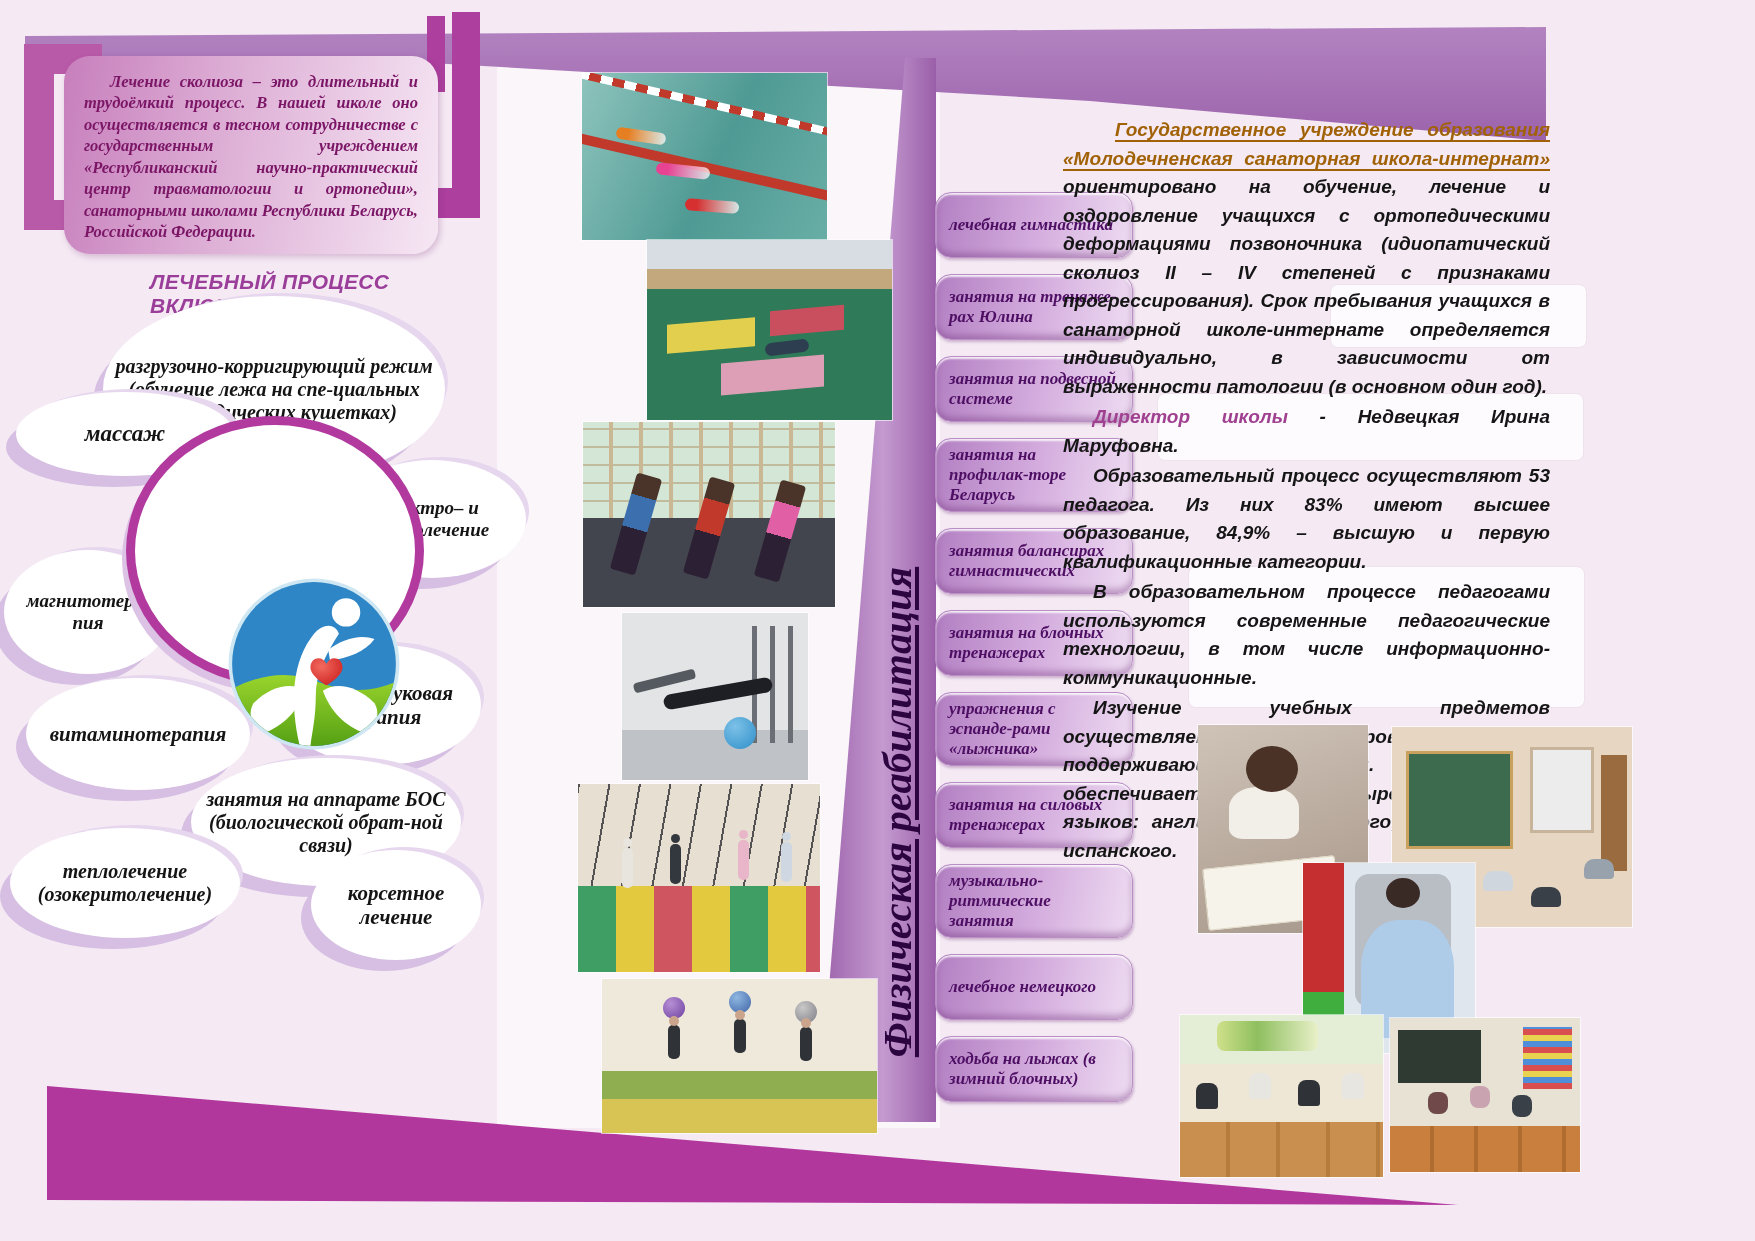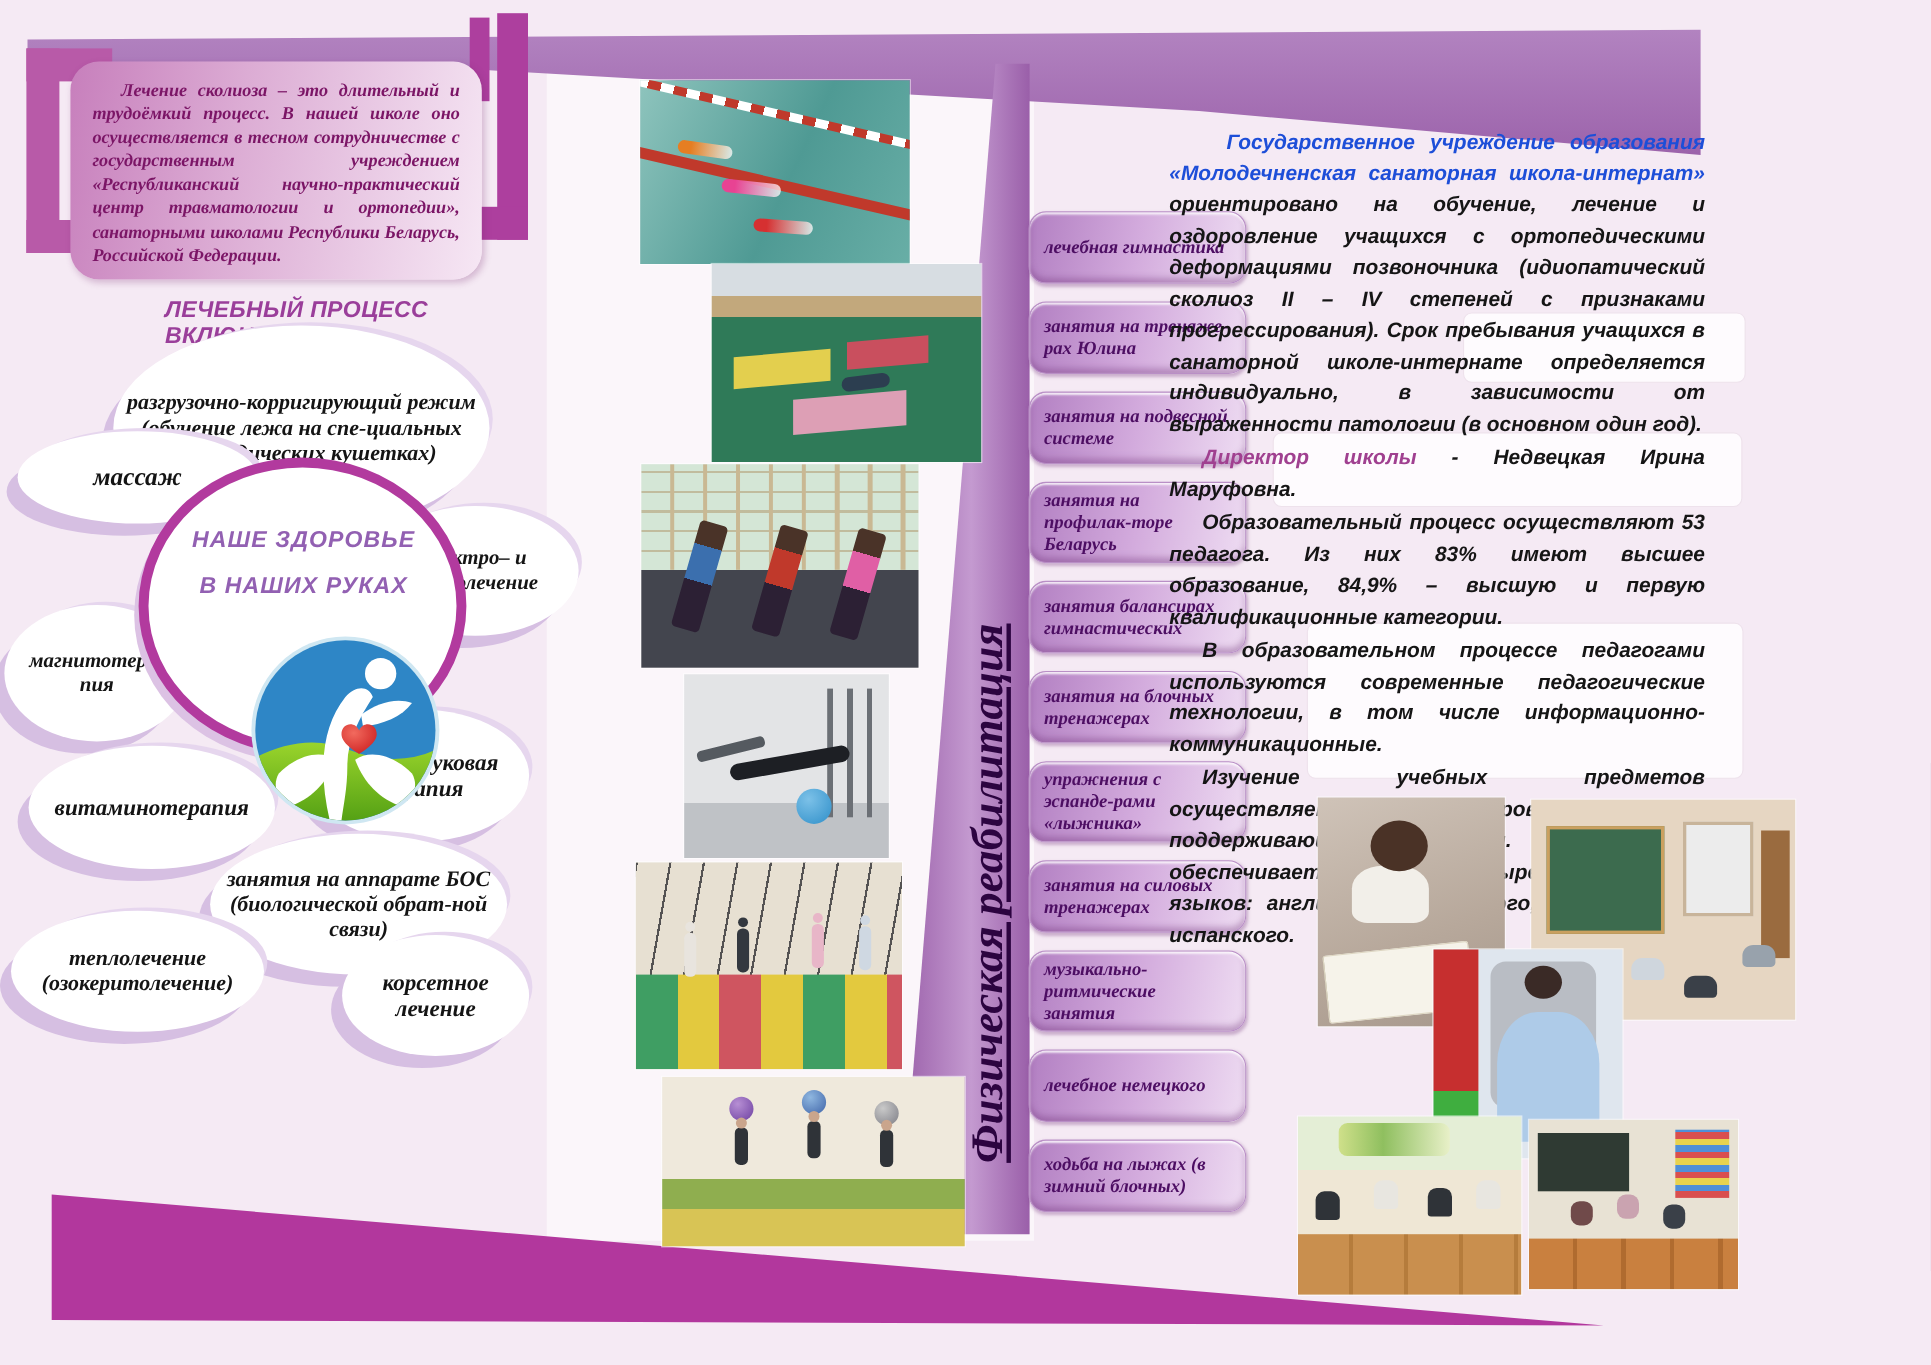--- a/index.html
+++ b/index.html
@@ -132,21 +132,21 @@
   .whitebox{background:#fefbfe;border:1px solid #eee2ec;border-radius:8px;}
   .wb1{left:1330px;top:284px;width:255px;height:62px;}
   .wb2{left:1157px;top:393px;width:425px;height:66px;}
   .wb3{left:1188px;top:566px;width:395px;height:140px;}
   .school-text{left:1063px;top:116px;width:487px;
     font-family:"Liberation Sans",sans-serif;font-style:italic;font-weight:bold;font-size:19px;
     line-height:1.5;color:#151515;text-align:justify;}
   .school-text p{margin:0 0 2px 0;}
   .pt1{text-indent:52px;}
   .pt{text-indent:30px;}
-  .sc-title{color:#1d4ed8;text-decoration-thickness:2px;text-underline-offset:4px;}
+  .sc-title{color:#a16207;text-decoration:underline;text-decoration-thickness:2px;text-underline-offset:4px;}
   .magenta{color:#a04090;}
 
   
   .r-girl{left:1198px;top:725px;width:170px;height:208px;
     background:linear-gradient(160deg,#cfc3b8,#b7a89b 60%,#a6988c);}
   .book{position:absolute;left:4%;bottom:4%;width:78%;height:30%;background:#f6f3ea;
     transform:rotate(-6deg);border-radius:3px;
     box-shadow:inset 0 0 0 1px #ddd6c2, inset 34px 0 0 -33px #b5ad98;}
   .hair{position:absolute;left:28%;top:10%;width:52px;height:46px;border-radius:50%;background:#4a3226;}
   .sweater{position:absolute;left:18%;top:30%;width:70px;height:52px;border-radius:40% 40% 20% 20%;
@@ -226,24 +226,20 @@
   <div class="abs oval ov2">массаж</div>
   <div class="abs oval ov3">электро– и светолечение</div>
   <div class="abs oval ov4">магнитотера-пия</div>
   <div class="abs oval ov5">витаминотерапия</div>
   <div class="abs oval ov6">ультразвуковая терапия</div>
   <div class="abs oval ov7">занятия на аппарате БОС (биологической обрат-ной связи)</div>
   <div class="abs oval ov8">теплолечение (озокеритолечение)</div>
   <div class="abs oval ov9">корсетное лечение</div>
 
   <div class="abs emblem-circle"></div>
-  <div class="abs emblem-text">
-    <div>НАШЕ ЗДОРОВЬЕ</div>
-    <div>В НАШИХ РУКАХ</div>
-  </div>
   <svg class="abs" style="left:225px;top:575px" width="178" height="178" viewBox="0 0 100 100">
     <defs>
       <clipPath id="logoClip">
           <circle cx="50" cy="50" r="46"></circle>
         </clipPath>
       <linearGradient id="gGreen" x1="0" y1="0" x2="0" y2="1">
         <stop offset="0" stop-color="#9ad42c"></stop>
           <stop offset="1" stop-color="#4e9c12"></stop>
       </linearGradient>
       <radialGradient id="gHeart" cx="0.35" cy="0.3" r="1">

